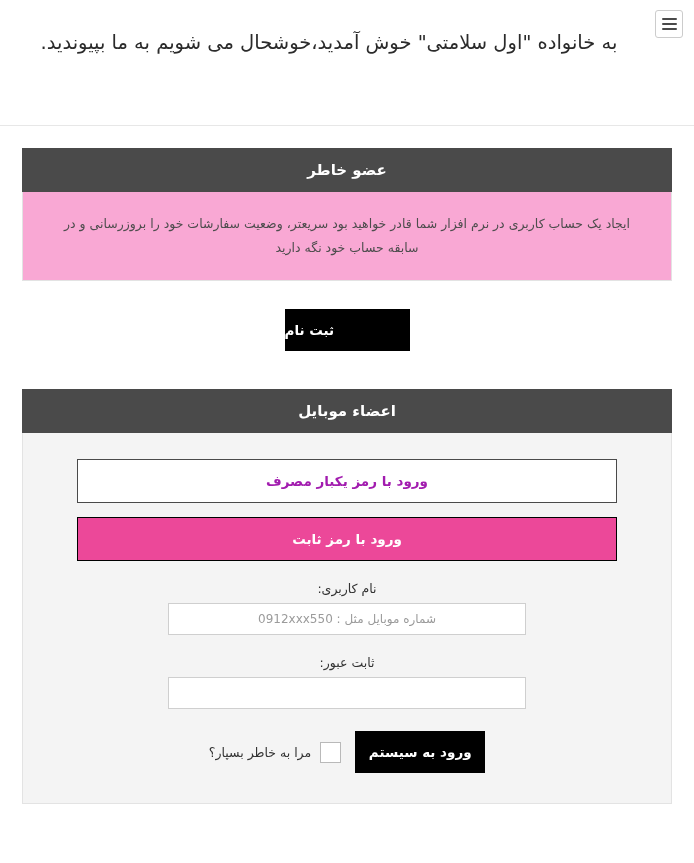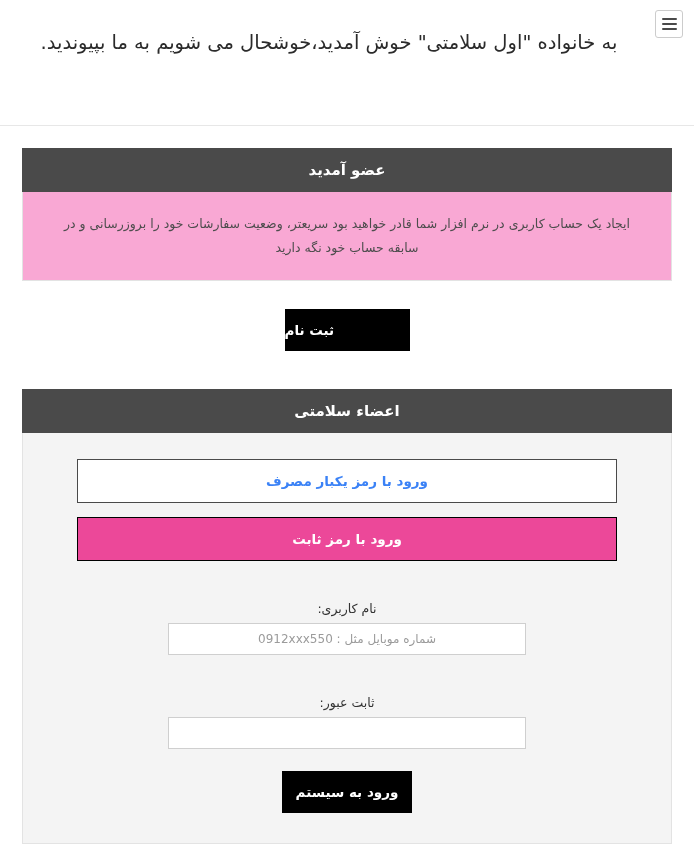--- a/index.html
+++ b/index.html
@@ -111,21 +111,21 @@
     background: #f4f4f4;
     border: 1px solid #e3e3e3;
     border-top: none;
     padding: 26px 54px 30px 54px;
   }
   .otp-btn {
     display: block;
     width: 100%;
     background: #ffffff;
     border: 1px solid #4a4a4a;
-    color: #3b82f6;
+    color: #a21caf;
     font-size: 13.5px;
     font-weight: bold;
     padding: 13px 0;
     text-align: center;
     cursor: pointer;
     font-family: "DejaVu Sans", "Liberation Sans", sans-serif;
   }
   .static-btn {
     display: block;
     width: 100%;
@@ -142,21 +142,20 @@
   }
 
   .field-group { margin-top: 20px; text-align: center; }
   .field-label {
     display: block;
     direction: rtl;
     font-size: 12.5px;
     color: #333333;
     margin-bottom: 7px;
     text-align: center;
-    margin-top: 40px;
   }
   .field-input {
     display: block;
     width: 358px;
     margin: 0 auto;
     height: 32px;
     border: 1px solid #cfcfcf;
     background: #ffffff;
     padding: 4px 10px;
     font-size: 12px;
@@ -219,48 +218,52 @@
       <span></span>
       <span></span>
       <span></span>
     </button>
     <h1 class="header-title">به خانواده "اول سلامتی" خوش آمدید،خوشحال می شویم به ما بپیوندید.</h1>
   </div>
 
   <div class="content">
 
     <div class="panel">
-      <div class="panel-heading">عضو آمدید</div>
+      <div class="panel-heading">عضو خاطر</div>
       <div class="panel-body">
         <p class="panel-desc">ایجاد یک حساب کاربری در نرم افزار شما قادر خواهید بود سریعتر، وضعیت سفارشات خود را بروزرسانی و در سابقه حساب خود نگه دارید</p>
       </div>
     </div>
 
     <div class="register-wrap">
       <button class="btn-black">ثبت نام</button>
     </div>
 
     <div class="panel">
-      <div class="panel-heading">اعضاء سلامتی</div>
+      <div class="panel-heading">اعضاء موبایل</div>
       <div class="login-body">
 
         <button class="otp-btn">ورود با رمز یکبار مصرف</button>
         <button class="static-btn">ورود با رمز ثابت</button>
 
         <div class="field-group">
           <label class="field-label">نام کاربری:</label>
           <input class="field-input" type="text" placeholder="شماره موبایل مثل : 0912xxx550" style="">
         </div>
 
         <div class="field-group">
           <label class="field-label">ثابت عبور:</label>
           <input class="field-input" type="password" placeholder="" style="">
         </div>
 
         <div class="submit-row">
+          <div class="remember-wrap">
+            <span class="remember-label">مرا به خاطر بسپار؟</span>
+            <span class="checkbox"></span>
+          </div>
           <button class="login-submit">ورود به سیستم</button>
         </div>
 
       </div>
     </div>
 
     <div class="spacer-32"></div>
   </div>
 </div>
 

